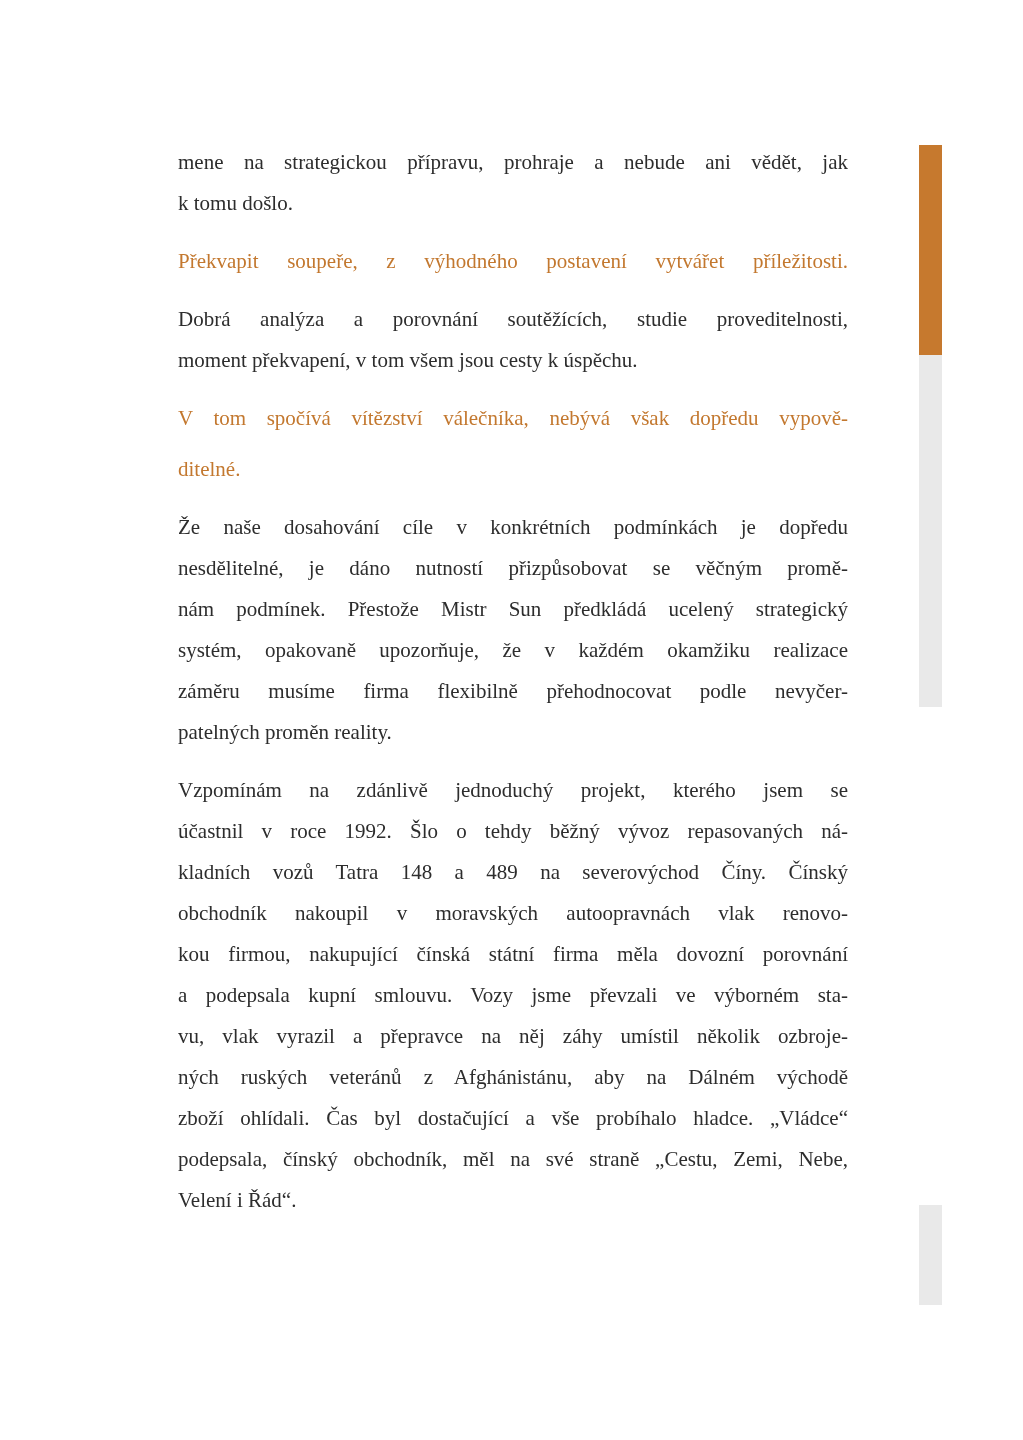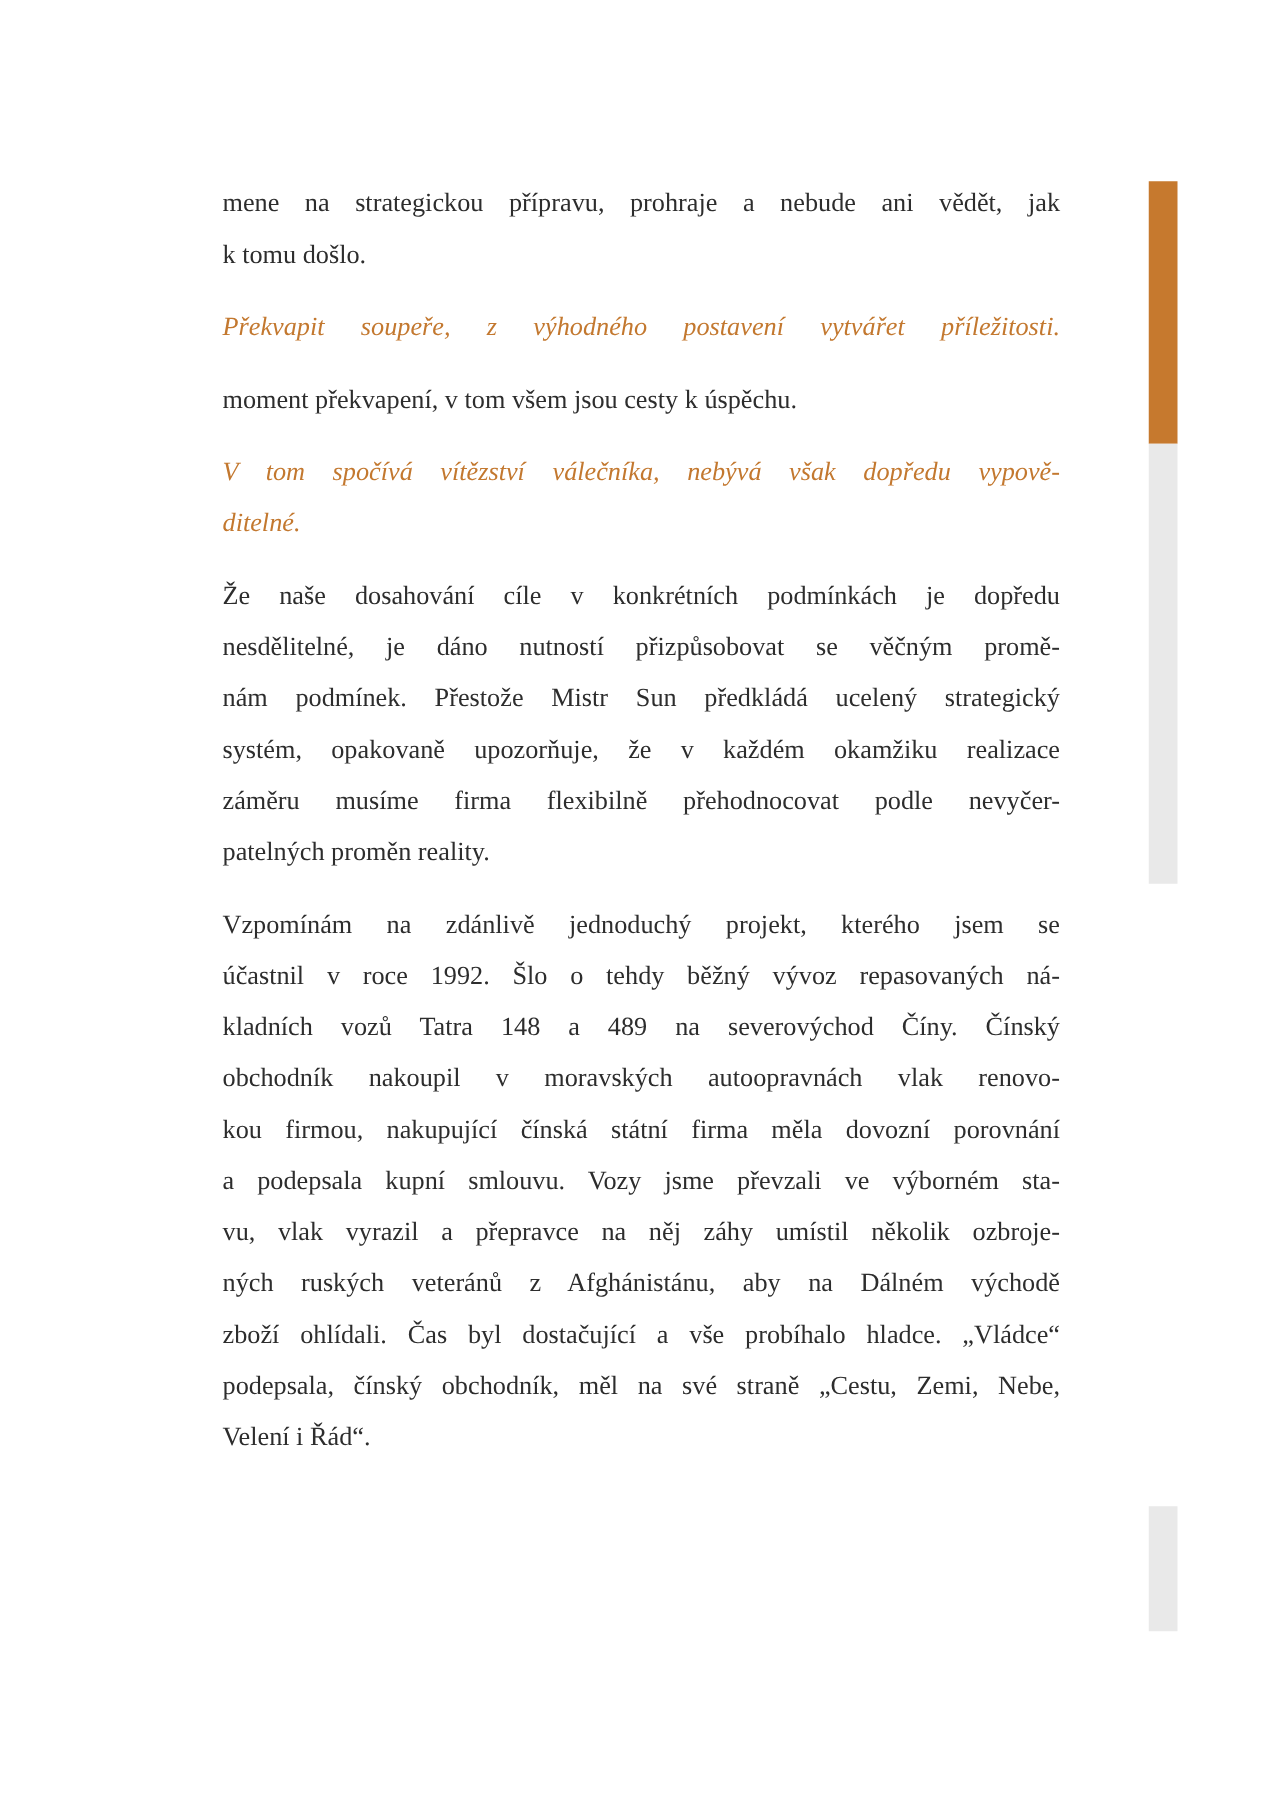--- a/index.html
+++ b/index.html
@@ -25,22 +25,22 @@
   .line {
     height: 41px;
     line-height: 41px;
     text-align: justify;
     text-align-last: left;
     white-space: normal;
     overflow: visible;
   }
   .line.just { text-align-last: justify; }
   .para.quote .line {
-    font-style: italic;
     color: #c3782f;
+    margin-top: 10px;
   }
 
   
   .tab-orange {
     position: absolute;
     left: 919px;
     top: 145px;
     width: 104px;
     height: 210px;
     background: #c6792e;
@@ -116,20 +116,21 @@
     <section class="para body">
       <div class="line just">mene na strategickou přípravu, prohraje a nebude ani vědět, jak</div>
       <div class="line">k tomu došlo.</div>
     </section>
 
     <section class="para quote">
       <div class="line just">Překvapit soupeře, z výhodného postavení vytvářet příležitosti.</div>
     </section>
 
     <section class="para body">
+      <div class="line just">Dobrá analýza a porovnání soutěžících, studie proveditelnosti,</div>
       <div class="line">moment překvapení, v tom všem jsou cesty k úspěchu.</div>
     </section>
 
     <section class="para quote">
       <div class="line just">V tom spočívá vítězství válečníka, nebývá však dopředu vypově-</div>
       <div class="line">ditelné.</div>
     </section>
 
     <section class="para body">
       <div class="line just">Že naše dosahování cíle v konkrétních podmínkách je dopředu</div>

